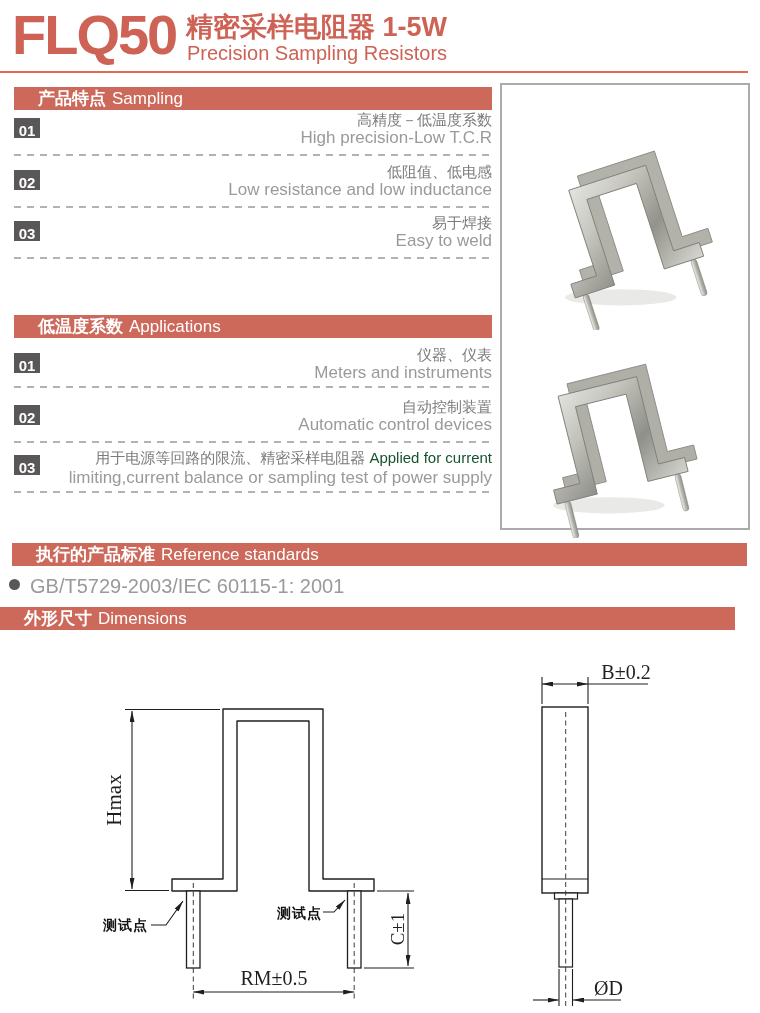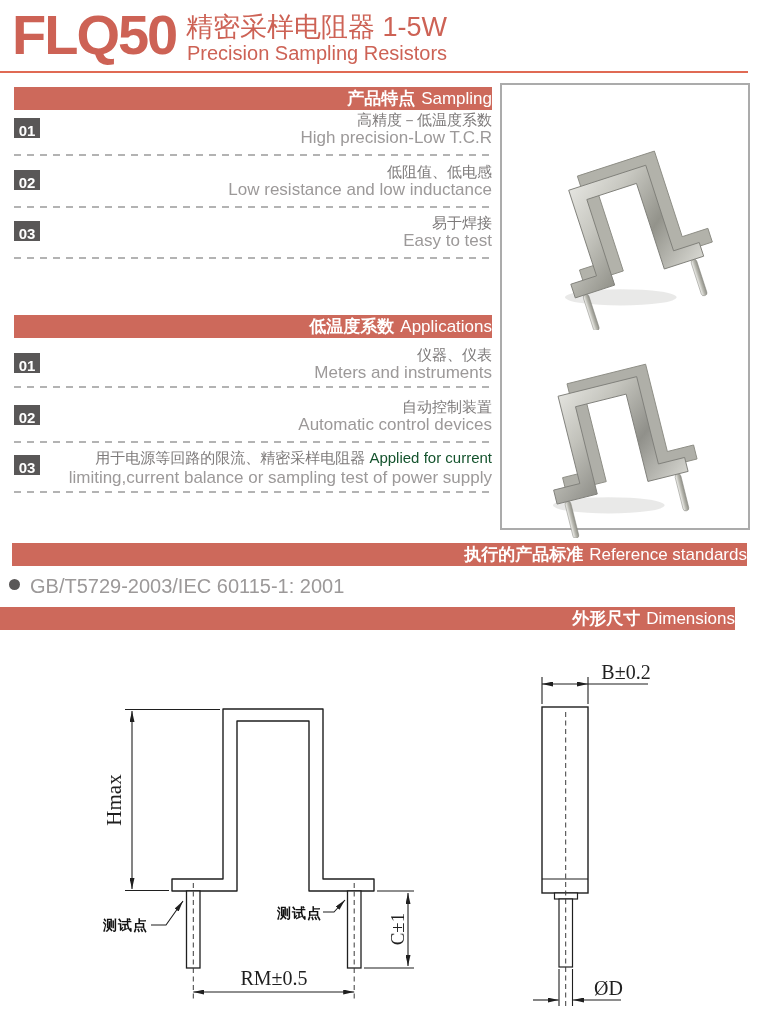--- a/index.html
+++ b/index.html
@@ -1,22 +1,22 @@
 <!DOCTYPE html>
 <html><head>
 <meta charset="utf-8">
 <style>
   html,body{margin:0;padding:0;background:#fff;}
   #page{position:relative;width:760px;height:1013px;background:#fff;overflow:hidden;
         font-family:"Liberation Sans",sans-serif;}
-  .abs{position:absolute;text-align:right;}
+  .abs{position:absolute;}
 
   
   .model{left:12px;top:2px;font-size:56px;font-weight:bold;color:#cd6255;letter-spacing:-2px;}
-  .title-cn{left:186px;top:9px;font-size:27px;font-weight:normal;color:#cd6255;}
+  .title-cn{left:186px;top:9px;font-size:27px;font-weight:bold;color:#cd6255;}
   .title-en{left:187px;top:42px;font-size:20px;color:#cd6255;}
   .rule{left:0;top:71px;width:748px;height:2px;background:#e06a54;}
 
   
   .bar{background:#cd695b;color:#fff;height:23px;line-height:23px;padding-left:24px;
        font-size:17px;white-space:nowrap;}
   .bar .cnb{font-weight:bold;}
   .bar .enb{font-weight:normal;margin-left:6px;}
   .bar-features{left:14px;top:87px;width:454px;}
   .bar-apps{left:14px;top:315px;width:454px;}
@@ -72,21 +72,21 @@
   <div class="badge" style="top:170px">02</div>
   <div class="item" style="top:163px">
     <div class="it-cn">低阻值、低电感</div>
     <div class="it-en">Low resistance and low inductance</div>
   </div>
   <div class="dash" style="top:206px"></div>
 
   <div class="badge" style="top:221px">03</div>
   <div class="item" style="top:214px">
     <div class="it-cn">易于焊接</div>
-    <div class="it-en">Easy to test</div>
+    <div class="it-en">Easy to weld</div>
   </div>
   <div class="dash" style="top:257px"></div>
 
   <div class="abs bar bar-apps">
     <span class="cnb">低温度系数</span><span class="enb">Applications</span>
   </div>
 
   <div class="badge" style="top:353px">01</div>
   <div class="item" style="top:346px">
     <div class="it-cn">仪器、仪表</div>

